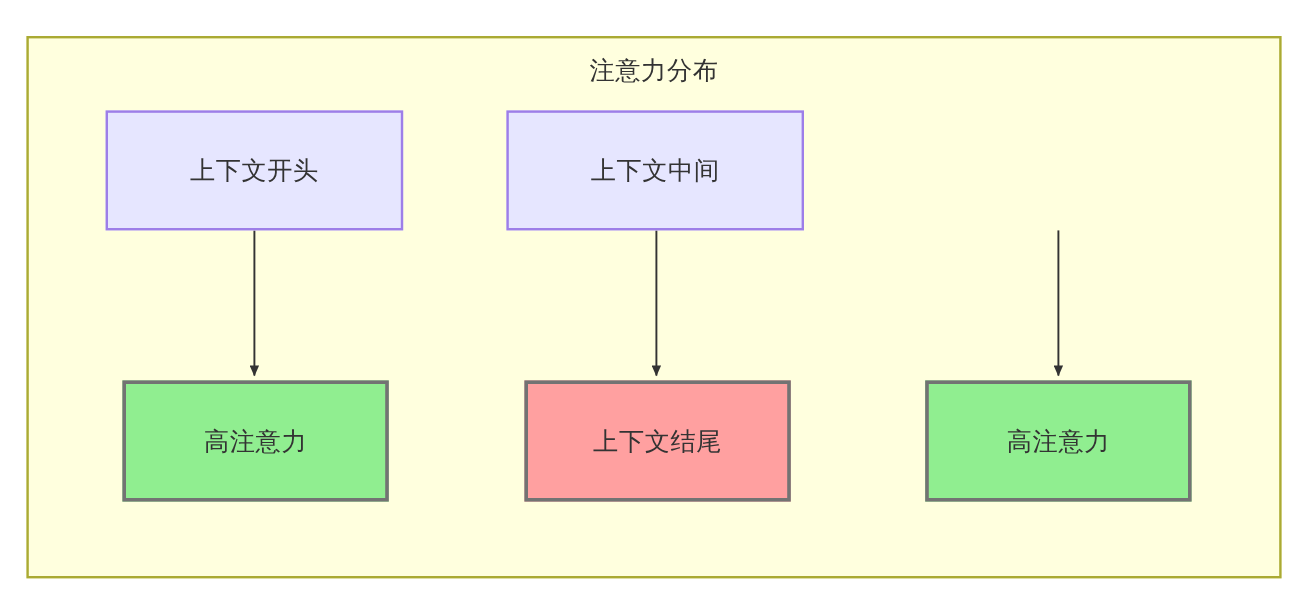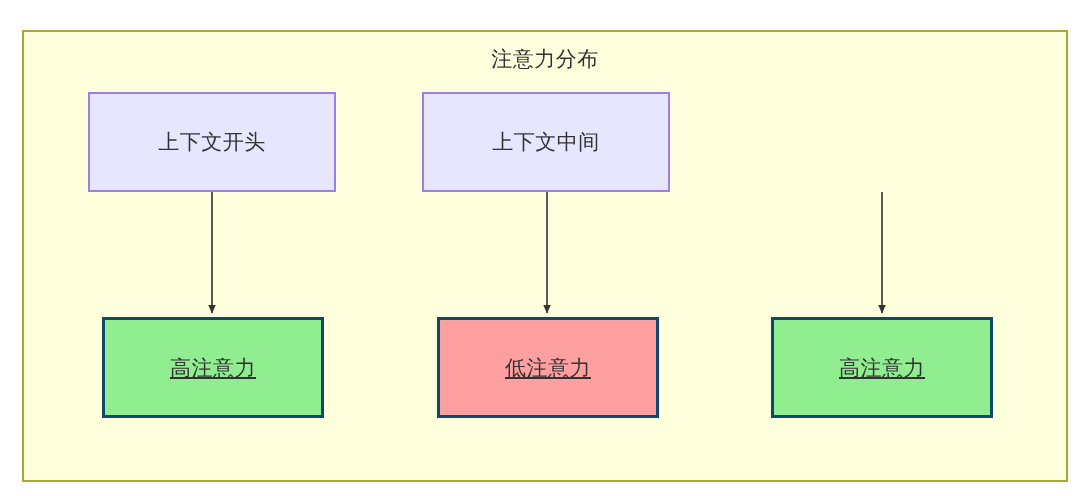--- a/index.html
+++ b/index.html
@@ -65,25 +65,24 @@
     width: 248px;
     height: 100px;
     top: 92px;
   }
   #node-ctx-start  { left: 88px; }
   #node-ctx-middle { left: 422px; }
   #node-ctx-end    { left: 758px; }
 
   
   .node-attention {
-    border: 3px solid #0c4a6e;
+    border: 3px solid #737373;
     width: 222px;
     height: 101px;
     top: 317px;
-    text-decoration: underline;
   }
   .fill-high { background: #90ee90; }
   .fill-low  { background: #ffa0a0; }
 
   #node-attn-high-start { left: 102px; }
   #node-attn-low-middle { left: 437px; }
   #node-attn-high-end   { left: 771px; }
 
   
   #arrow-layer {
@@ -127,20 +126,20 @@
   <div class="node node-context" id="node-ctx-start">
     <span>上下文开头</span>
   </div>
 
 
   <div class="node node-attention fill-high" id="node-attn-high-start">
     <span>高注意力</span>
   </div>
 
   <div class="node node-attention fill-low" id="node-attn-low-middle">
-    <span>低注意力</span>
+    <span>上下文结尾</span>
   </div>
 
   <div class="node node-attention fill-high" id="node-attn-high-end">
     <span>高注意力</span>
   </div>
 
 </div>
 
 </body></html>

